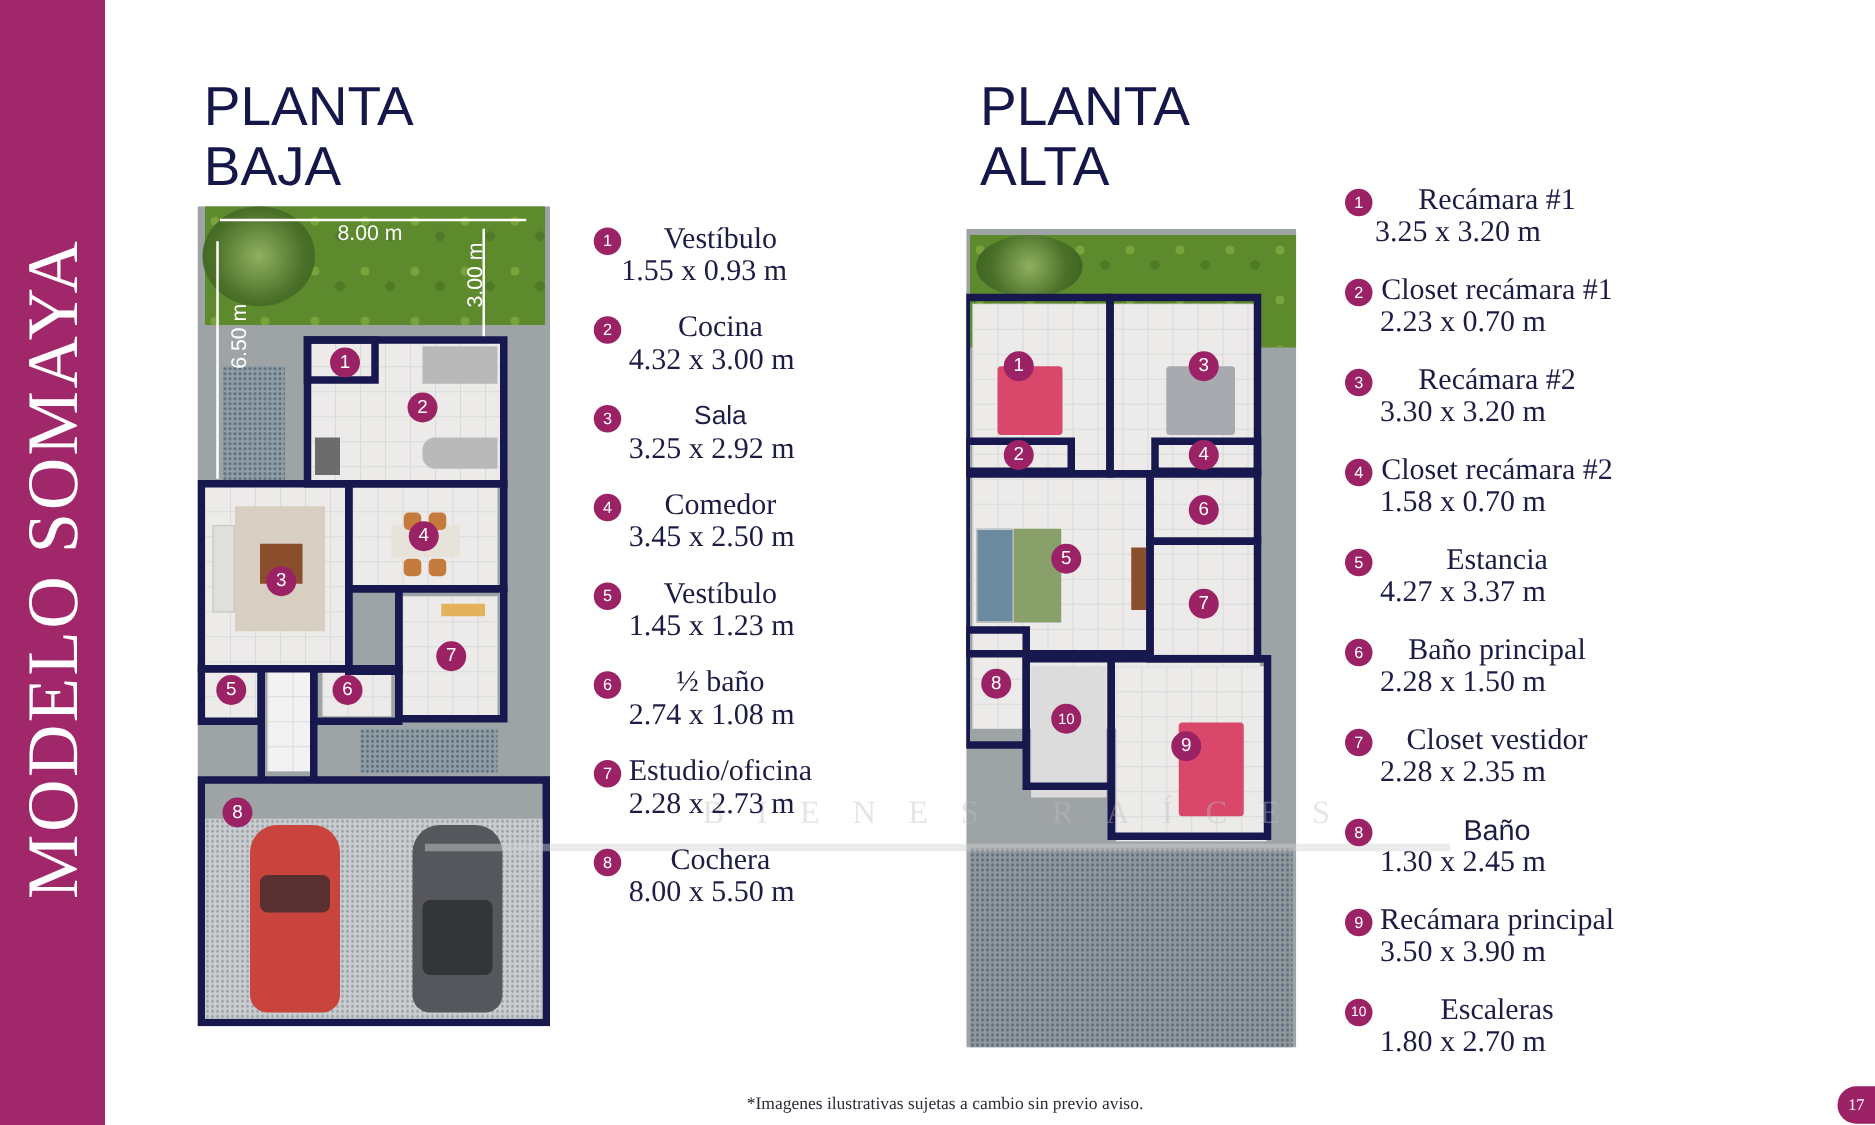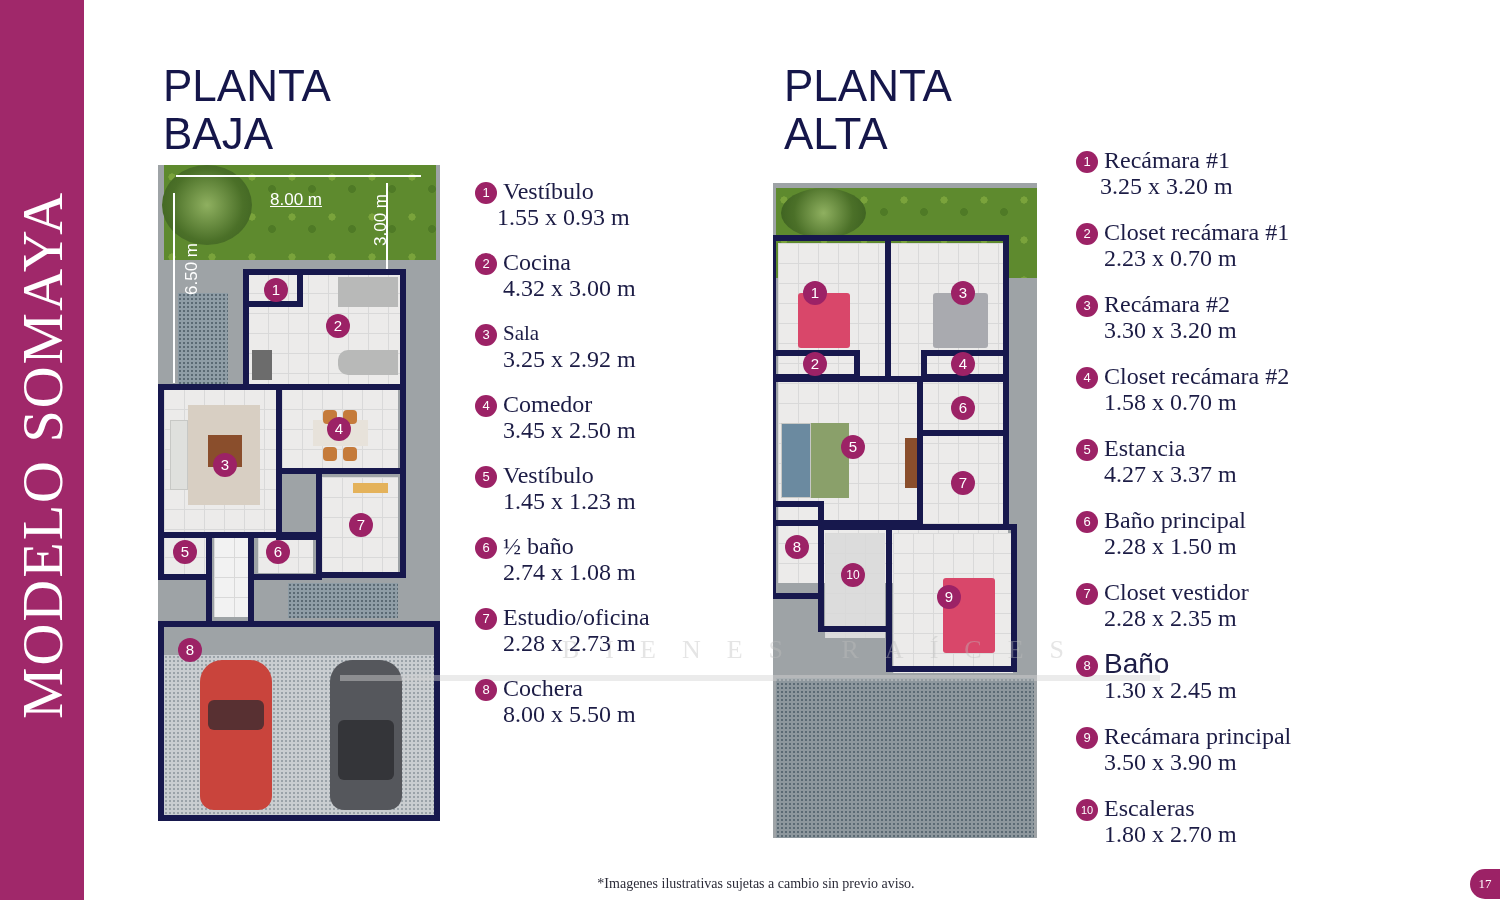--- a/index.html
+++ b/index.html
@@ -67,21 +67,21 @@
   .counter { position: absolute; background: #b8b9b8; }
 
   
   .legend { position: absolute; }
   .legend-item { position: relative; padding-left: 28px; margin-bottom: 19px; }
   .legend-item .num {
     position: absolute; left: 0; top: 4px; width: 22px; height: 22px; border-radius: 50%;
     background: #9c2266; color: #fff; font-family: "Liberation Sans", sans-serif;
     font-size: 13px; line-height: 22px; text-align: center;
   }
-  .legend-item .name { display: block; font-size: 24px; line-height: 26px; color: #1c1c45; }
+  .legend-item .name { display: block; font-size: 24px; line-height: 26px; color: #1c1c45; text-align: center; }
   .legend-item .size { display: block; font-size: 24px; line-height: 26px; color: #1c1c45; }
   .legend.alta .legend-item { margin-bottom: 20px; }
 
   .footnote {
     position: absolute; left: 0; top: 876px; width: 1500px; text-align: center;
     font-size: 14px; color: #2b2b38; padding-left: 0;
   }
   .footnote span { position: relative; left: 0; }
   .page-badge {
     position: absolute; right: 0; top: 869px; width: 30px; height: 30px;
@@ -106,21 +106,21 @@
 </div>
 
 <div class="plan" style="left:158px; top:165px; width:282px; height:656px;">
   <div class="pave" style="left:0; top:0; width:282px; height:656px;"></div>
   <div class="grass" style="left:6px; top:0; width:272px; height:95px;"></div>
   <div class="shrub" style="left:4px; top:0; width:90px; height:80px;"></div>
   <div class="gravel" style="left:20px; top:128px; width:50px; height:95px;"></div>
   <div class="gravel" style="left:130px; top:418px; width:110px; height:35px;"></div>
 
   <div class="arrow-h" style="left:18px; top:10px; width:245px;"></div>
-  <div class="dim" style="left:112px; top:25px;text-decoration:underline;">8.00 m</div>
+  <div class="dim" style="left:112px; top:12px;">8.00 m</div>
   <div class="arrow-v" style="left:228px; top:18px; height:88px;"></div>
   <div class="dim" style="left:197px; top:45px; transform:rotate(-90deg);">3.00 m</div>
   <div class="arrow-v" style="left:15px; top:28px; height:190px;"></div>
   <div class="dim" style="left:8px; top:94px; transform:rotate(-90deg);">6.50 m</div>
 
   <div class="floor" style="left:90px; top:108px; width:155px; height:112px;"></div>
   <div class="counter" style="left:180px; top:112px; width:60px; height:30px;"></div>
   <div class="counter" style="left:180px; top:185px; width:60px; height:25px; border-radius:10px 0 0 10px;"></div>
   <div class="counter" style="left:94px; top:185px; width:20px; height:30px; background:#6c6c6c;"></div>
   <div class="floor" style="left:6px; top:224px; width:112px; height:144px;"></div>
@@ -219,21 +219,21 @@
       <span class="name">Vestíbulo</span>
       <span class="size" style="margin-left:-6px;">1.55 x 0.93 m</span>
     </div>
   <div class="legend-item">
       <span class="num">2</span>
       <span class="name">Cocina</span>
       <span class="size">4.32 x 3.00 m</span>
     </div>
   <div class="legend-item">
       <span class="num">3</span>
-      <span class="name" style="font-family:Liberation Serif, serif; font-size:21px;">Sala</span>
+      <span class="name" style="font-family:Liberation Sans, sans-serif; font-size:21px;">Sala</span>
       <span class="size">3.25 x 2.92 m</span>
     </div>
   <div class="legend-item">
       <span class="num">4</span>
       <span class="name">Comedor</span>
       <span class="size">3.45 x 2.50 m</span>
     </div>
   <div class="legend-item">
       <span class="num">5</span>
       <span class="name">Vestíbulo</span>
@@ -287,21 +287,21 @@
       <span class="name">Baño principal</span>
       <span class="size">2.28 x 1.50 m</span>
     </div>
   <div class="legend-item">
       <span class="num">7</span>
       <span class="name">Closet vestidor</span>
       <span class="size">2.28 x 2.35 m</span>
     </div>
   <div class="legend-item">
       <span class="num">8</span>
-      <span class="name" style="font-family:'Liberation Sans',sans-serif; font-size:28px;">Baño</span>
+      <span class="name" style="font-family:'Liberation Sans',sans-serif; font-size:23px;">Baño</span>
       <span class="size">1.30 x 2.45 m</span>
     </div>
   <div class="legend-item">
       <span class="num">9</span>
       <span class="name">Recámara principal</span>
       <span class="size">3.50 x 3.90 m</span>
     </div>
   <div class="legend-item">
       <span class="num" style="font-size:11px;">10</span>
       <span class="name">Escaleras</span>

